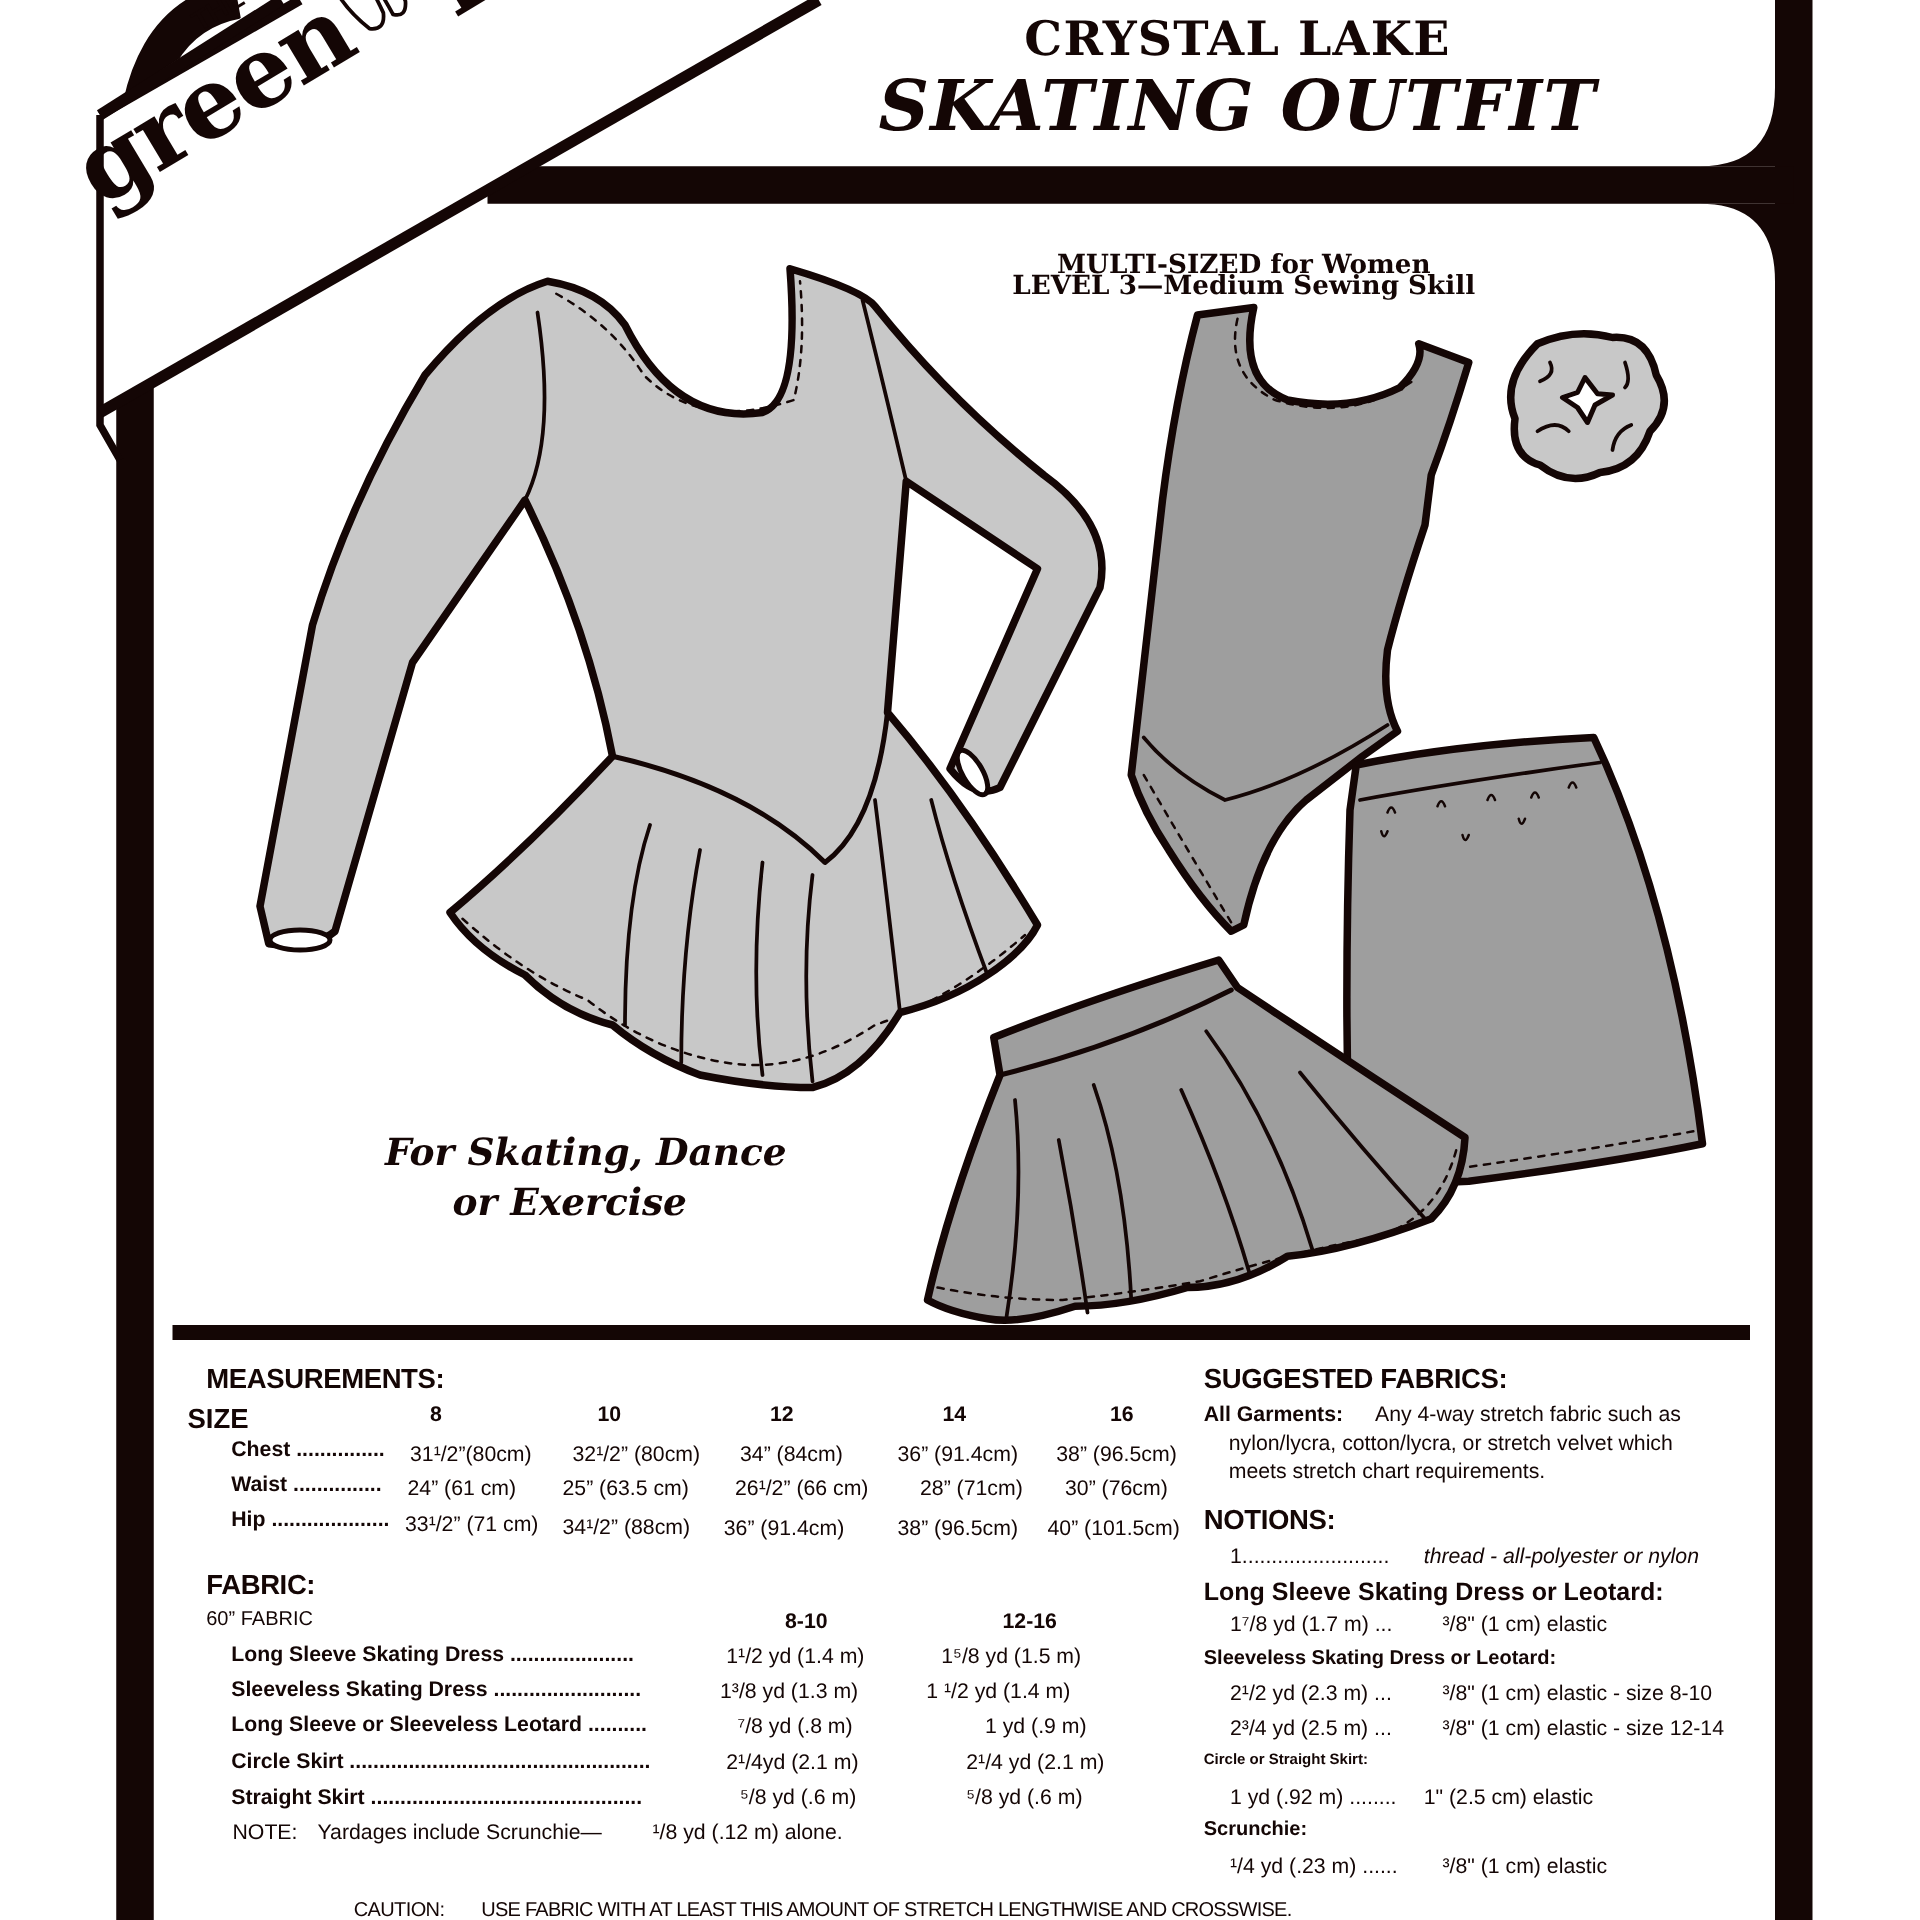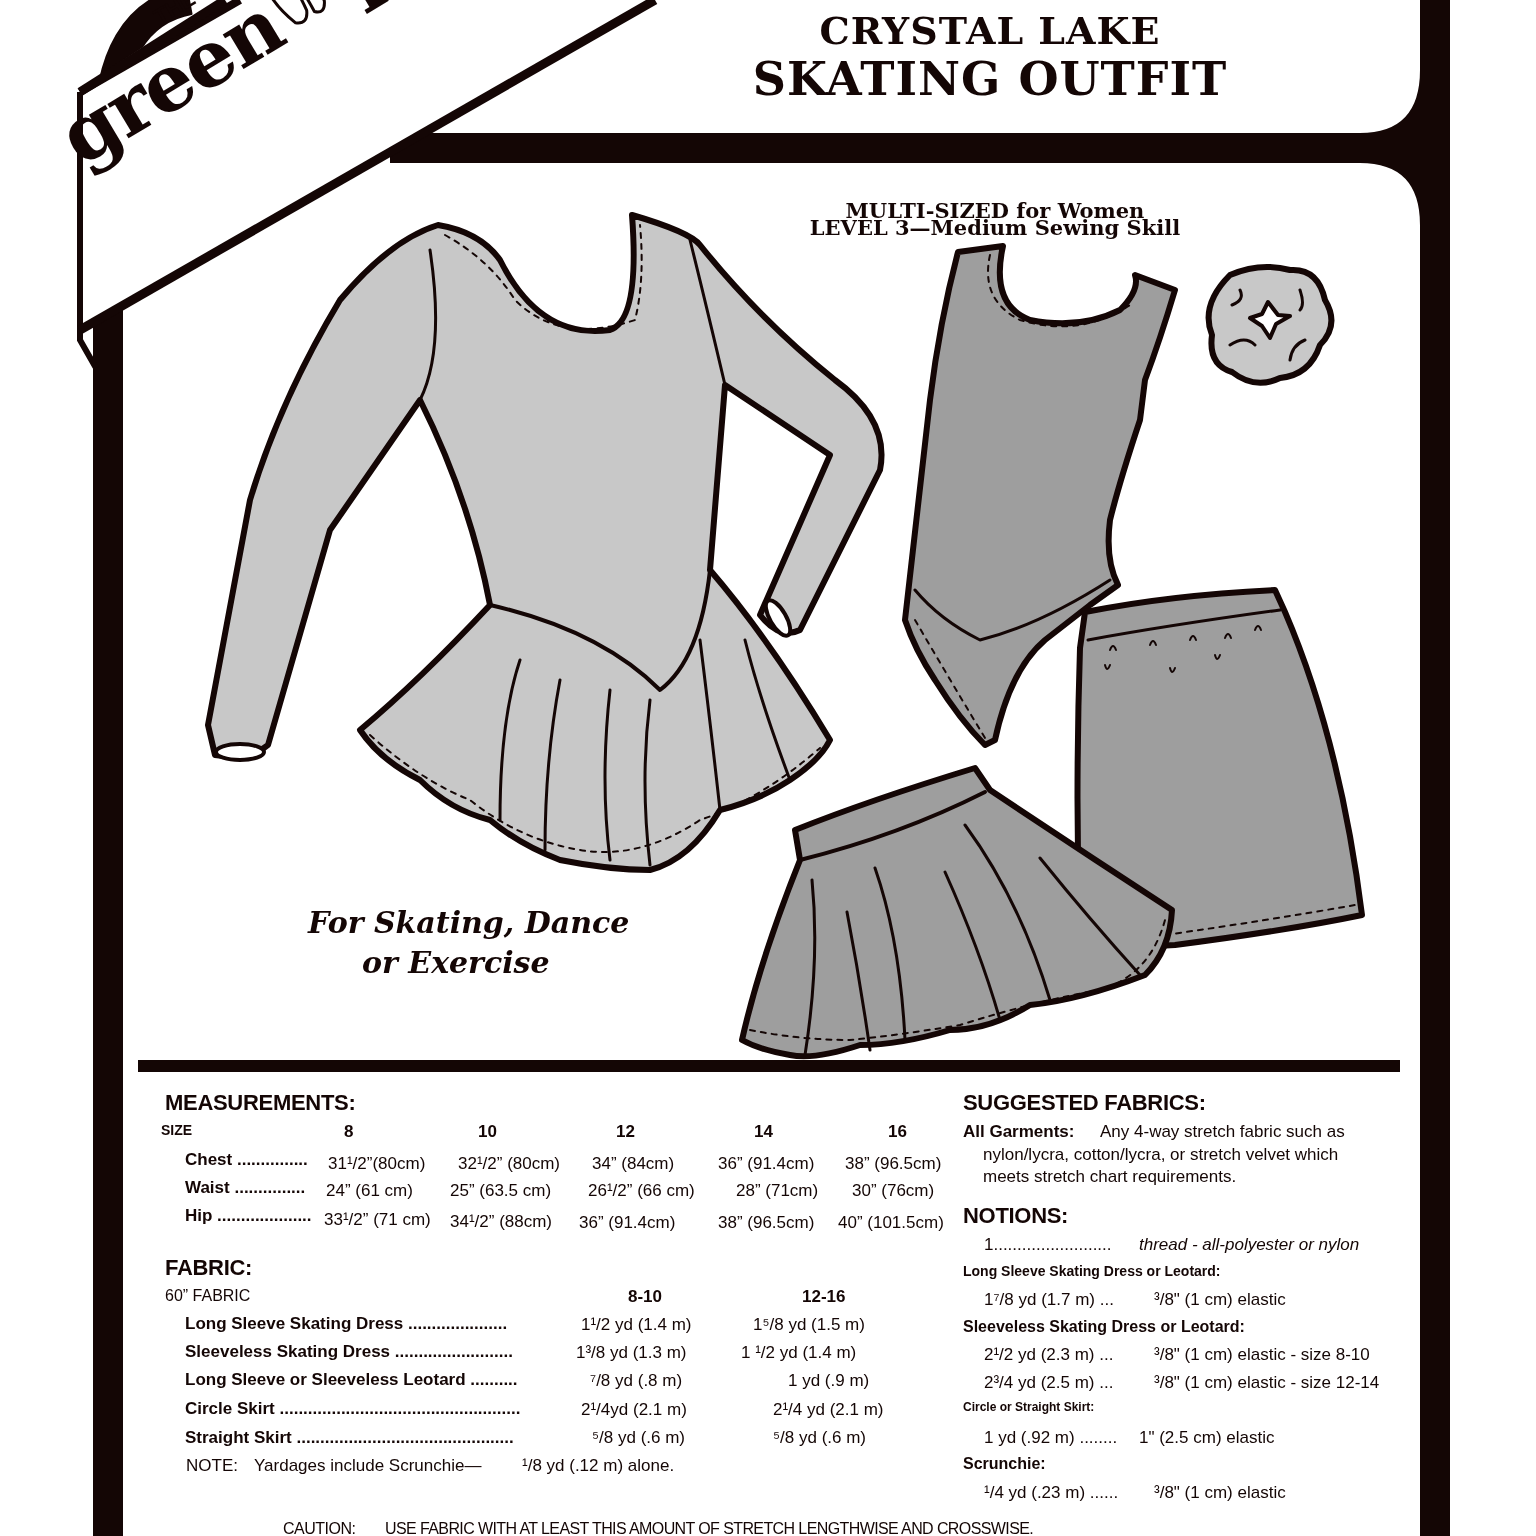--- a/index.html
+++ b/index.html
@@ -1,21 +1,21 @@
 <!DOCTYPE html>
 <html><head>
 <meta charset="utf-8">
 <style>
   html, body { margin:0; padding:0; background:#ffffff; }
   body { width:1536px; height:1536px; position:relative; overflow:hidden; font-family:"Liberation Sans", sans-serif; color:#140605; }
   .abs { position:absolute; }
   svg.layer { position:absolute; left:0; top:0; }
   .serif-b { font-family:"DejaVu Serif", "Liberation Serif", serif; font-weight:bold; }
   .title1 { left:690px; top:8px; width:600px; text-align:center; font-size:38px; letter-spacing:1px; }
-  .title2 { left:690px; top:52px; width:600px; text-align:center; font-size:46px; letter-spacing:1px; }
+  .title2 { left:690px; top:52px; width:600px; text-align:center; font-size:56px; letter-spacing:1px;font-style:italic; }
   .sub { left:780px; width:430px; text-align:center; font-size:21px; }
   .tagline { font-family:"DejaVu Serif", "Liberation Serif", serif; font-style:italic; font-weight:bold; font-size:30px; }
   .sec { font-family:"Liberation Sans", sans-serif; font-size:17px; color:#140605; }
   .h { font-weight:bold; font-size:22px; letter-spacing:-0.3px; }
   .b { font-weight:bold; }
   .cell { position:absolute; white-space:nowrap; }
 </style>
 </head>
 <body>
 
@@ -113,21 +113,21 @@
       <path fill="none" stroke-width="2" stroke-dasharray="5 6" d="M750 1030 Q800 1040 850 1040 Q900 1035 960 1025 Q1040 1000 1100 990 Q1150 975 1165 920"></path>
     </g>
   </g>
 </svg>
 
 <div class="abs tagline" style="left:308px; top:905px;">For Skating, Dance</div>
 <div class="abs tagline" style="left:362px; top:945px;">or Exercise</div>
 
 <section class="sec">
   <div class="cell h" style="left:165px; top:1090px;">MEASUREMENTS:</div>
-  <div class="cell b" style="left:161px; top:1122px; font-size:14px;">SIZE</div>
+  <div class="cell b" style="left:150px; top:1122px; font-size:22px;">SIZE</div>
   <div class="cell b" style="left:344px; top:1122px;">8</div>
   <div class="cell b" style="left:478px; top:1122px;">10</div>
   <div class="cell b" style="left:616px; top:1122px;">12</div>
   <div class="cell b" style="left:754px; top:1122px;">14</div>
   <div class="cell b" style="left:888px; top:1122px;">16</div>
 
   <div class="cell b" style="left:185px; top:1150px;">Chest ...............</div>
   <div class="cell" style="left:328px; top:1154px;">31¹/2”(80cm)</div>
   <div class="cell" style="left:458px; top:1154px;">32¹/2” (80cm)</div>
   <div class="cell" style="left:592px; top:1154px;">34” (84cm)</div>
@@ -186,21 +186,21 @@
   <div class="cell" style="left:1100px; top:1122px;">Any 4-way stretch fabric such as</div>
   <div class="cell" style="left:983px; top:1145px;">nylon/lycra, cotton/lycra, or stretch velvet which</div>
   <div class="cell" style="left:983px; top:1167px;">meets stretch chart requirements.</div>
 </section>
 
 <section class="sec">
   <div class="cell h" style="left:963px; top:1203px;">NOTIONS:</div>
   <div class="cell" style="left:984px; top:1235px;">1.........................</div>
   <div class="cell" style="left:1139px; top:1235px;font-style:italic;">thread - all-polyester or nylon</div>
 
-  <div class="cell b" style="left:963px; top:1263px; font-size:14px;">Long Sleeve Skating Dress or Leotard:</div>
+  <div class="cell b" style="left:963px; top:1263px; font-size:20px;">Long Sleeve Skating Dress or Leotard:</div>
   <div class="cell" style="left:984px; top:1290px;">1⁷/8 yd (1.7 m) ...</div>
   <div class="cell" style="left:1154px; top:1290px;">³/8" (1 cm) elastic</div>
 
   <div class="cell b" style="left:963px; top:1318px; font-size:16px;">Sleeveless Skating Dress or Leotard:</div>
   <div class="cell" style="left:984px; top:1345px;">2¹/2 yd (2.3 m) ...</div>
   <div class="cell" style="left:1154px; top:1345px;">³/8" (1 cm) elastic - size 8-10</div>
   <div class="cell" style="left:984px; top:1373px;">2³/4 yd (2.5 m) ...</div>
   <div class="cell" style="left:1154px; top:1373px;">³/8" (1 cm) elastic - size 12-14</div>
 
   <div class="cell b" style="left:963px; top:1400px; font-size:12px;">Circle or Straight Skirt:</div>

